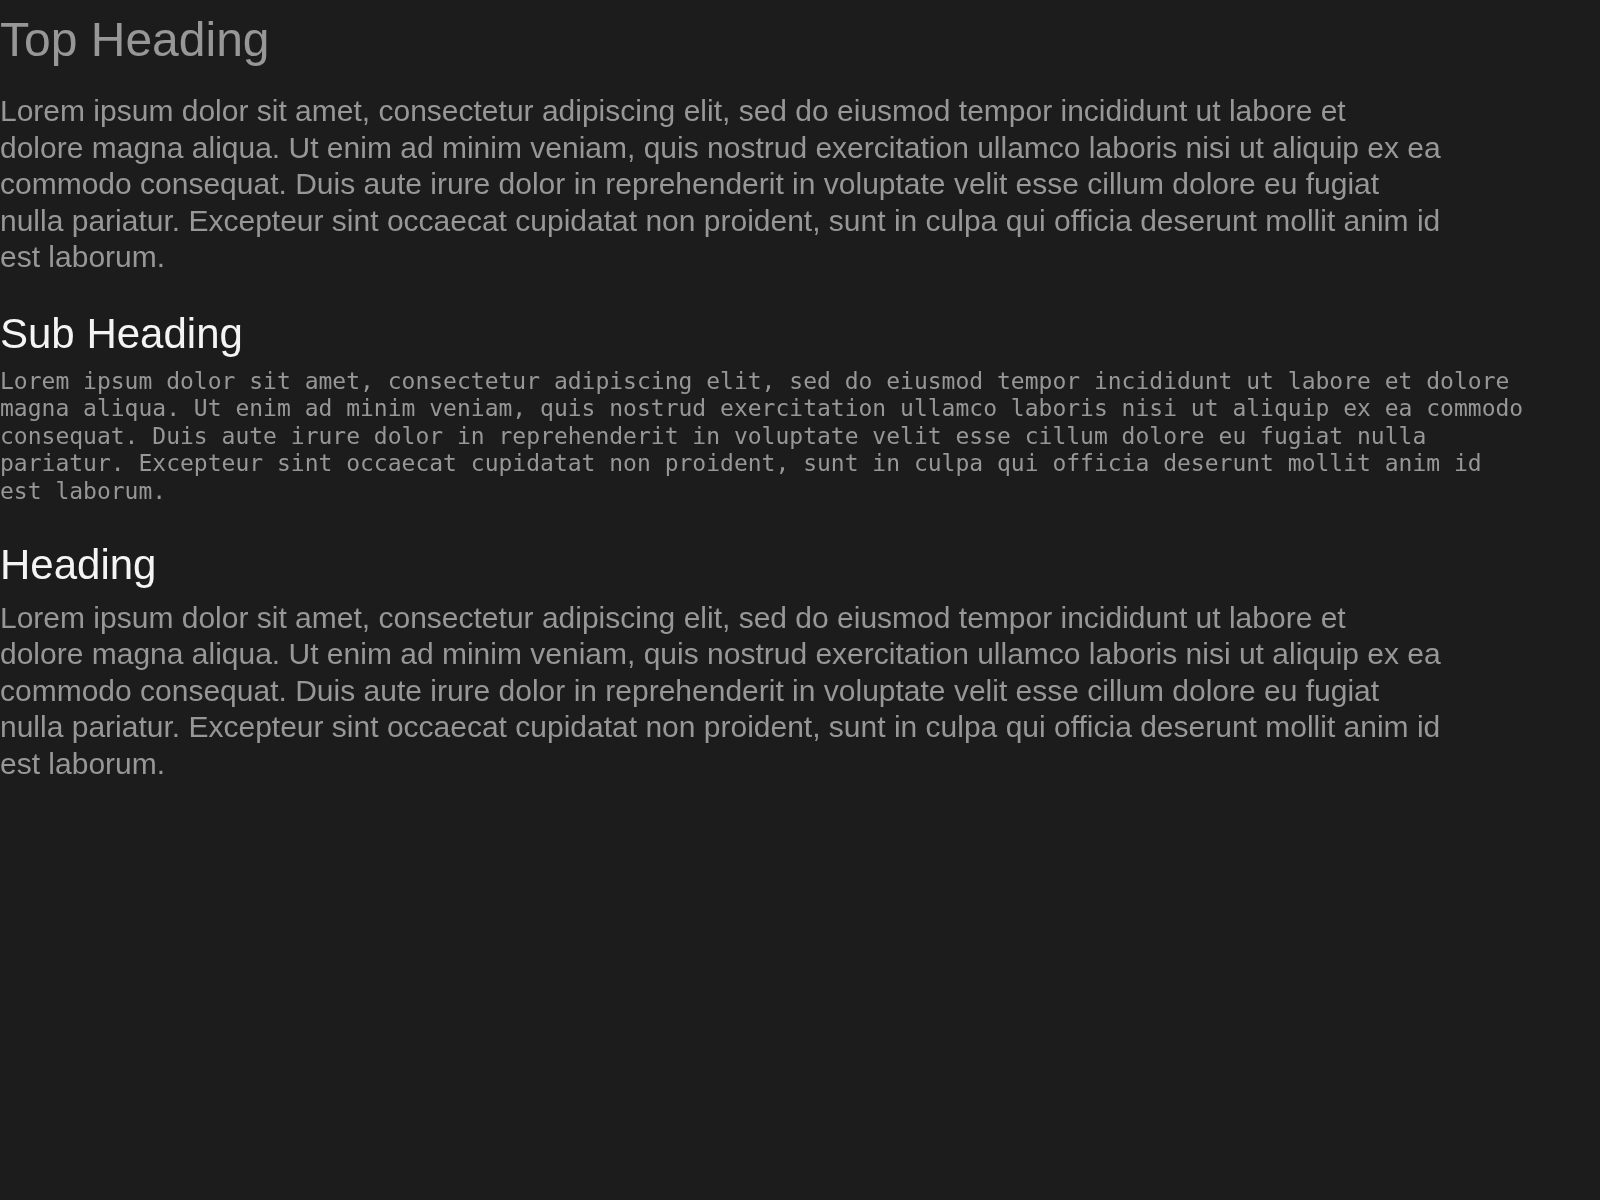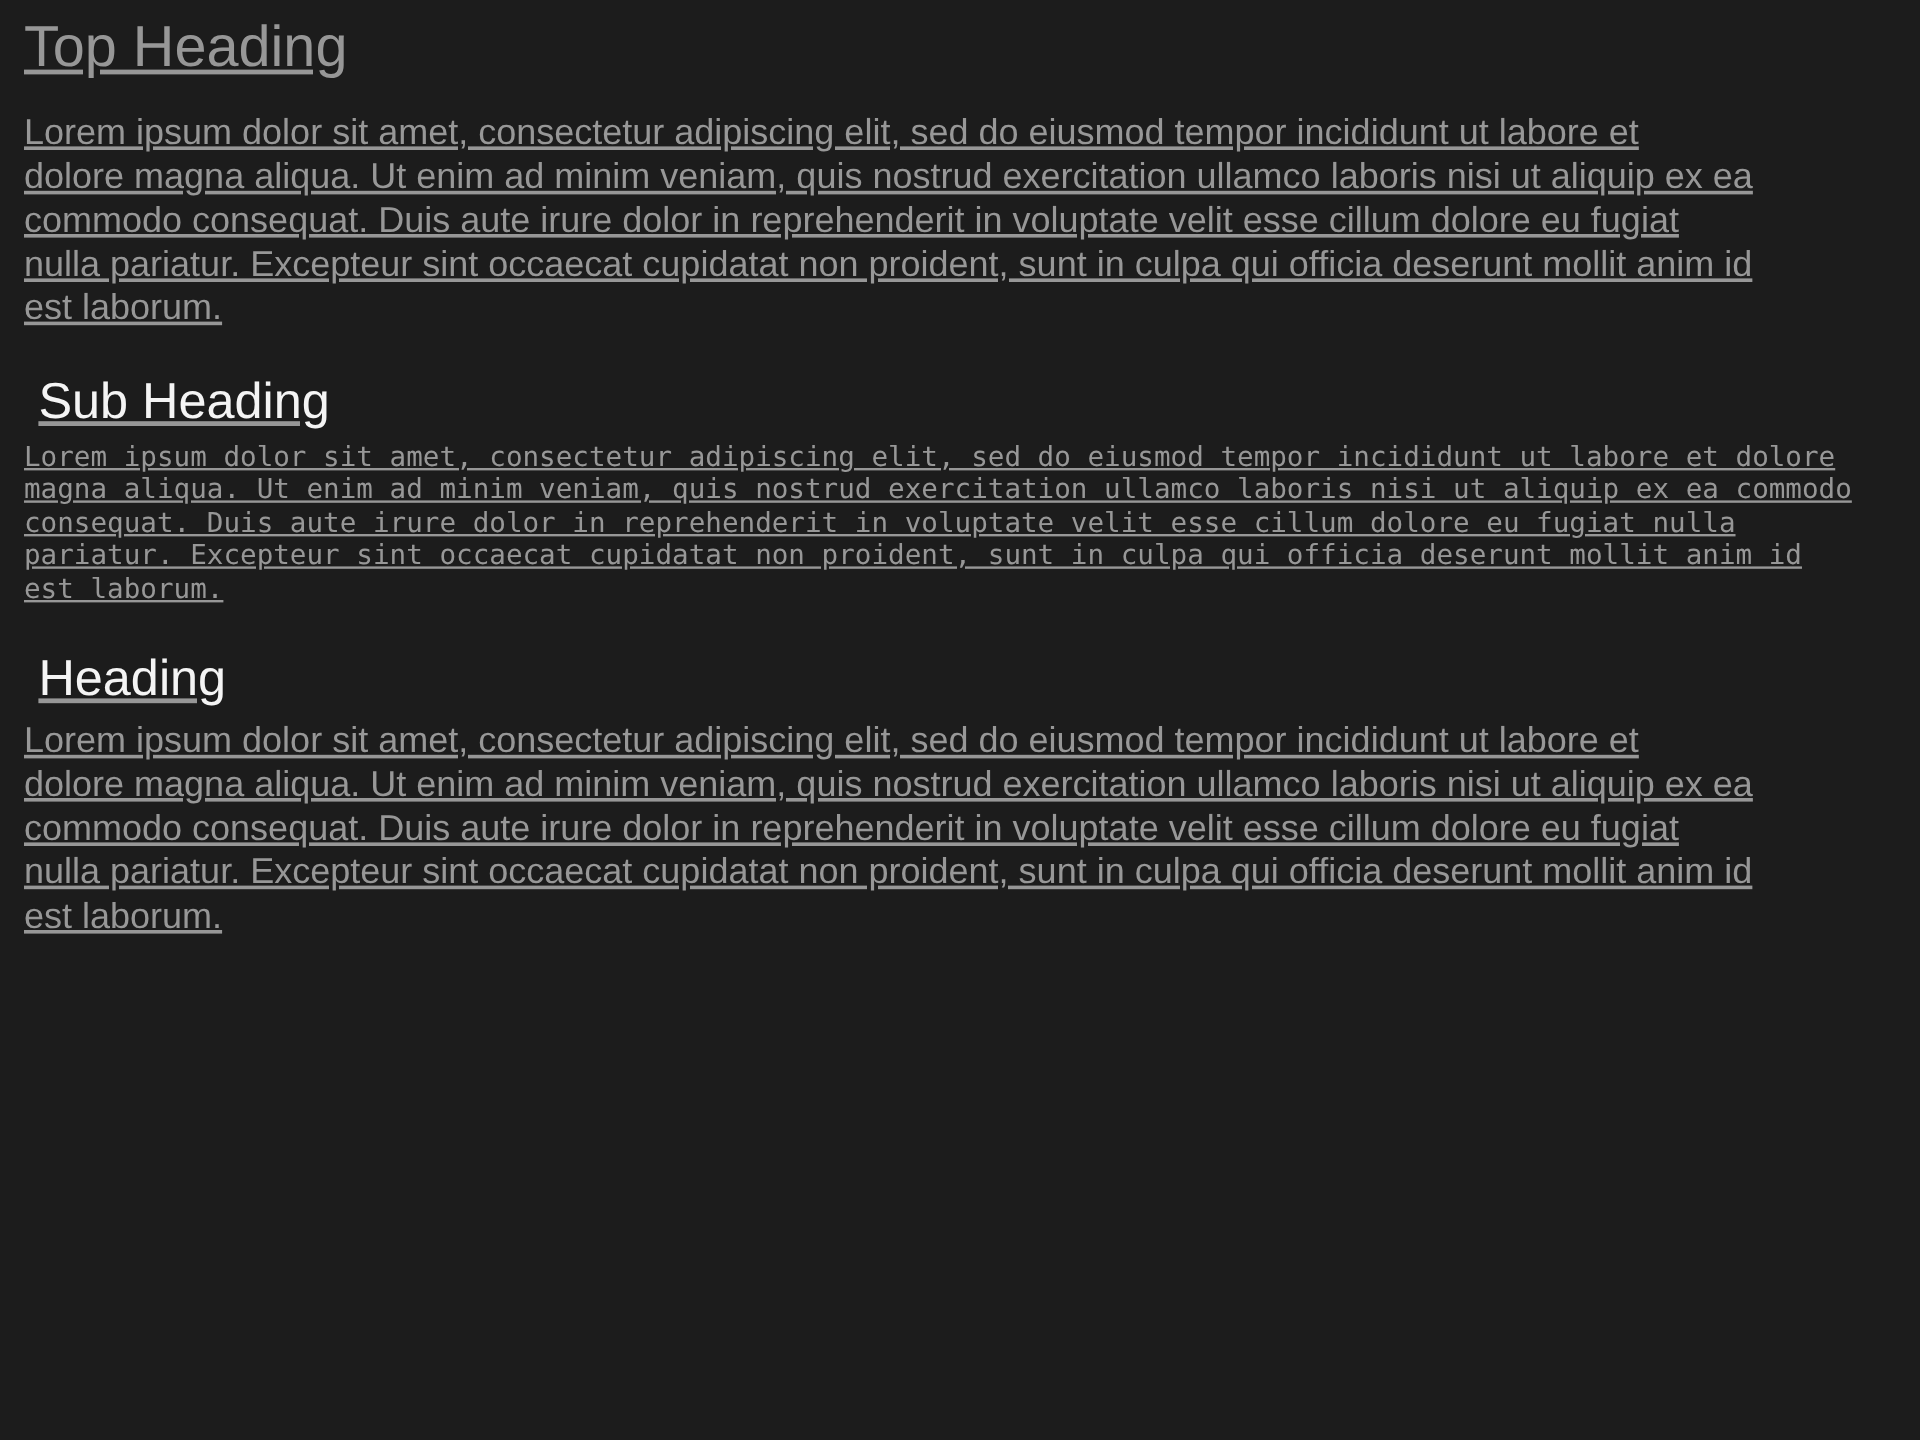--- a/index.html
+++ b/index.html
@@ -14,37 +14,36 @@
     background: var(--bg);
   }
   body {
     width: 1600px;
     height: 1200px;
     overflow: hidden;
     font-family: "Liberation Sans", sans-serif;
     color: var(--text-gray);
   }
   main.page {
-    padding: 12px 20px;
-    text-decoration: underline;
+    padding: 12px 0;
   }
   h1.top-heading {
     font-size: 48px;
     line-height: 1.15;
     font-weight: normal;
     color: var(--text-gray);
     margin: 0 0 26px 0;
     letter-spacing: 0;
   }
   h2.section-heading {
     font-size: 42px;
     line-height: 1.15;
     font-weight: normal;
     color: var(--heading-white);
-    margin: 0 0 10px 12px;
+    margin: 0 0 10px 0;
   }
   p.para {
     margin: 0 0 34px 0;
     white-space: pre-line;      
     color: var(--text-gray);
   }
   p.para.sans {
     font-family: "Liberation Sans", sans-serif;
     font-size: 30px;
     line-height: 36.5px;

